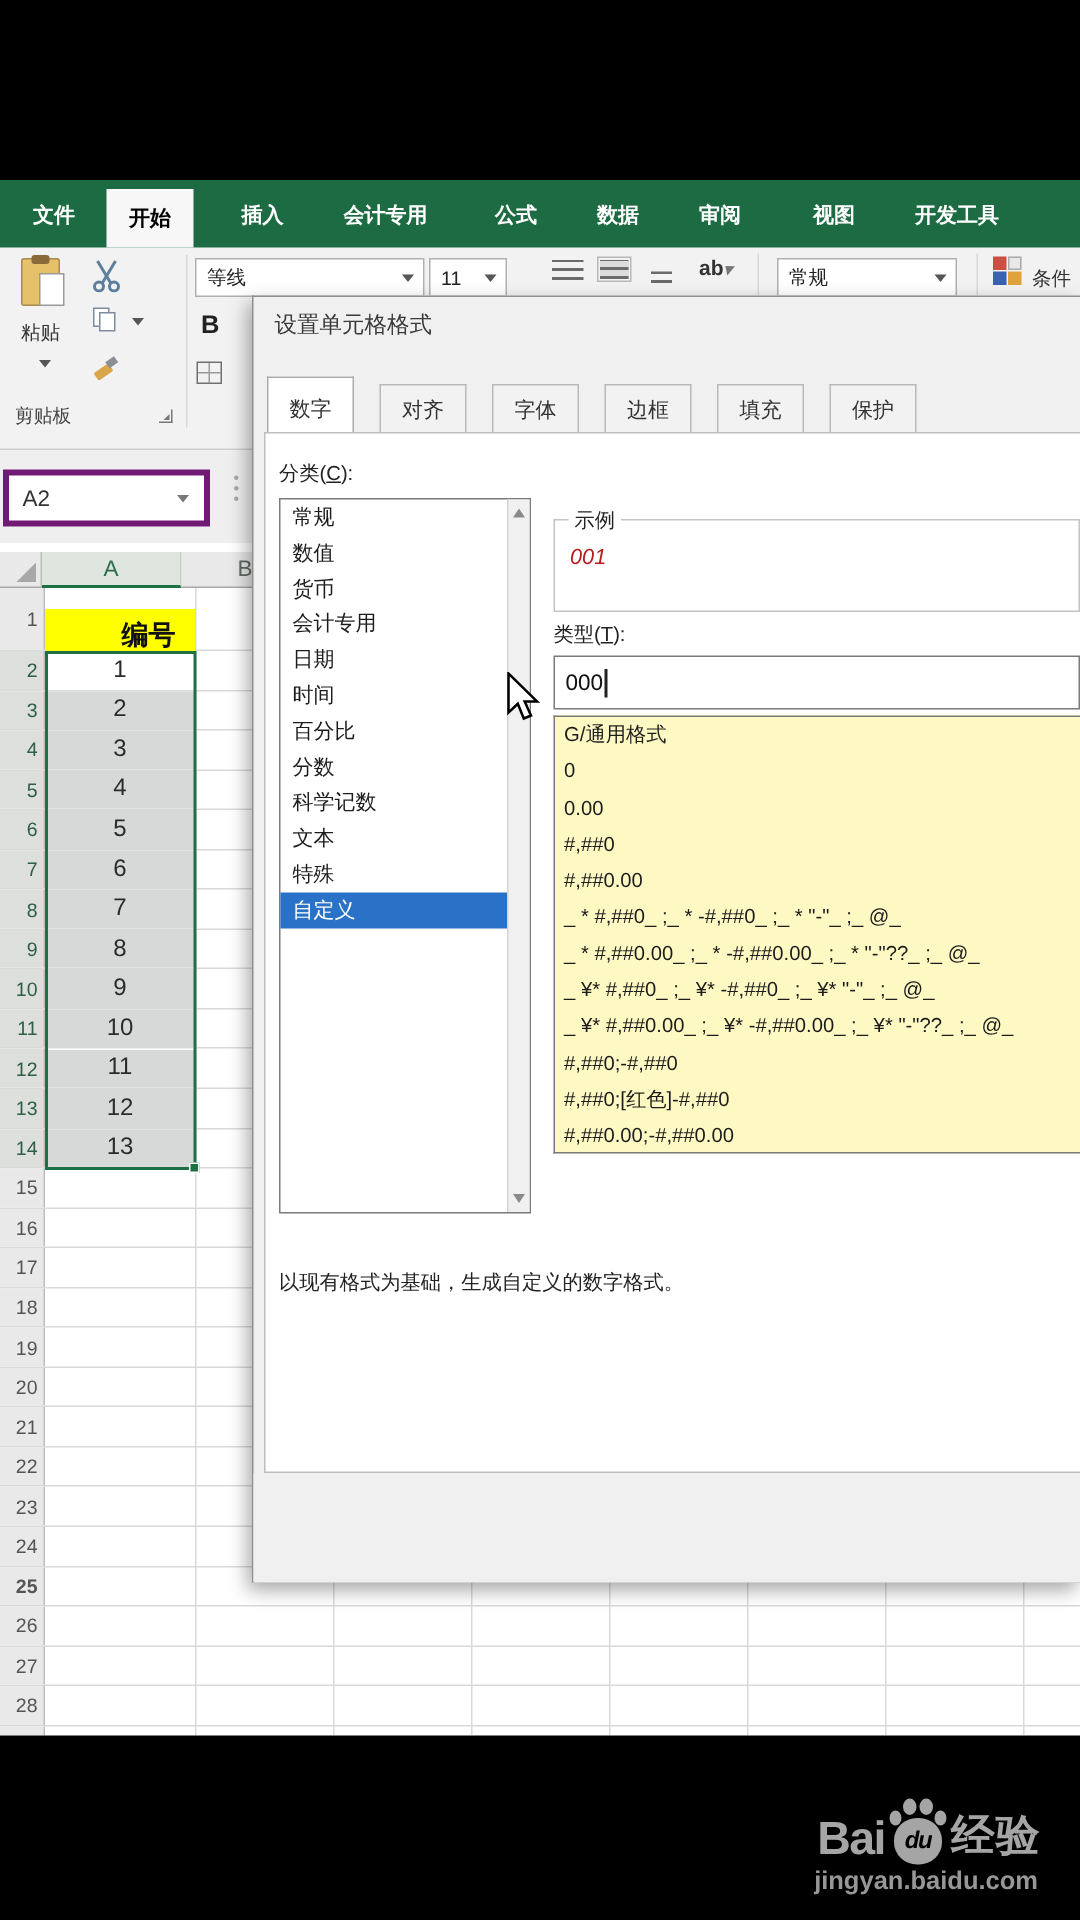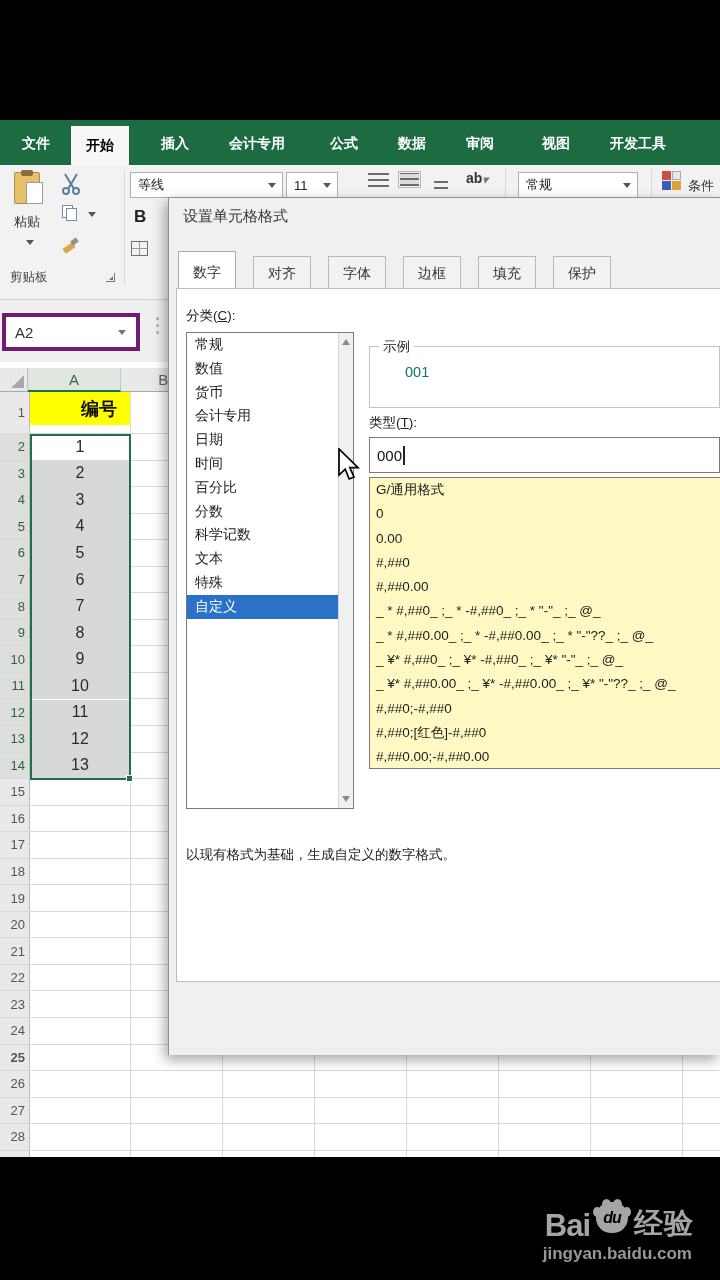--- a/index.html
+++ b/index.html
@@ -102,21 +102,21 @@
   .cat-box { position:absolute; left:17px; top:134px; width:168px; height:477px; background:#fff; border:1px solid #7a7a7a; }
   .cat-item { height:23.8px; line-height:23.8px; padding-left:8px; font-size:14px; color:#1c1c1c; width:151px; white-space:nowrap; }
   .cat-item.sel { background:#2a72c8; color:#fff; }
   .cat-scroll { position:absolute; right:0; top:0; width:15px; height:100%; background:#f0f0f0; border-left:1px solid #d5d5d5; }
   .cat-scroll .up,.cat-scroll .dn { position:absolute; left:3px; width:0; height:0; border-left:4px solid transparent; border-right:4px solid transparent; }
   .cat-scroll .up { top:6px; border-bottom:6px solid #8a8a8a; }
   .cat-scroll .dn { bottom:6px; border-top:6px solid #8a8a8a; }
 
   .sample-box { position:absolute; left:200px; top:148px; width:351px; height:62px; border:1px solid #c3c3c3; }
   .sample-label { position:absolute; left:210px; top:140px; background:#fff; padding:0 4px; font-size:13.5px; color:#222; }
-  .sample-val { position:absolute; left:236px; top:166px; font-size:14.5px; color:#0f766e; }
+  .sample-val { position:absolute; left:211px; top:166px; font-size:14.5px; color:#b91c1c;font-style:italic; }
   .type-label { position:absolute; left:200px; top:216px; font-size:13.5px; color:#222; }
   .type-input { position:absolute; left:200px; top:239px; width:351px; height:36px; background:#fff; border:1px solid #7a7a7a;
     display:flex; align-items:center; font-size:15px; color:#111; padding-left:7px; }
   .caret { display:inline-block; width:2px; height:19px; background:#222; margin-left:1px; }
   .fmt-box { position:absolute; left:200px; top:279px; width:352px; height:292px; background:#fef9c3;
     border:1px solid #7a7a7a; border-right:none; overflow:hidden; }
   .fmt-line { height:24.3px; line-height:24.3px; padding-left:6px; font-size:13.5px; color:#1c1c1c; white-space:nowrap; }
   .dlg-desc { position:absolute; left:17px; top:648px; width:520px; font-size:13.5px; color:#222; }
 
   
@@ -125,21 +125,21 @@
   
   .footer-logo { position:absolute; right:26px; top:1198px; display:flex; align-items:flex-end; z-index:310; color:#a5a5a5; }
   .footer-logo .bai { font-size:31px; font-weight:bold; letter-spacing:-1px; }
   .footer-logo .jy  { font-size:29px; font-weight:bold; margin-left:2px; letter-spacing:1px; }
   .paw { position:relative; width:40px; height:46px; margin-left:2px; }
   .paw i { position:absolute; background:#a5a5a5; border-radius:50%; }
   .paw .t1 { left:1px;  top:9px; width:8px;  height:10px; }
   .paw .t2 { left:10px; top:1px; width:9px;  height:11px; }
   .paw .t3 { left:21px; top:1px; width:9px;  height:11px; }
   .paw .t4 { left:31px; top:9px; width:8px;  height:10px; }
-  .paw .pad { left:4px; top:4px; width:32px; height:31px; border-radius:48%; display:flex; align-items:center; justify-content:center; }
+  .paw .pad { left:4px; top:14px; width:32px; height:31px; border-radius:48%; display:flex; align-items:center; justify-content:center; }
   .paw .du { font-size:16px; font-weight:bold; color:#000; letter-spacing:-1px; }
   .footer-url { position:absolute; right:28px; top:1244px; font-size:17px; font-weight:600; color:#979797; z-index:310; }
 </style>
 </head>
 <body>
 
 <div id="screen">
 
   <div class="ribbon-tabbar" id="ribbon-tabs">
       <div class="rtab" style="margin-left: 22px;">文件</div>
@@ -329,21 +329,21 @@
       </div>
       <div class="grid-row" style="height: 26.55px;">
         <div class="rowhdr">27</div>
       </div>
       <div class="grid-row" style="height: 26.55px;">
         <div class="rowhdr">28</div>
       </div>
       <div class="grid-row" style="height: 26.55px;">
         <div class="rowhdr">29</div>
       </div>
-      <div class="cellA hdr" style="top: 0px; height: 33px; padding-left: 38px;">编号</div>
+      <div class="cellA hdr" style="top: 14px; height: 33px; padding-left: 38px;">编号</div>
       <div class="cellA val active" style="top: 42px; height: 25.55px;">1</div>
       <div class="cellA val" style="top: 68.55px; height: 25.55px;">2</div>
       <div class="cellA val" style="top: 95.1px; height: 25.55px;">3</div>
       <div class="cellA val" style="top: 121.65px; height: 25.55px;">4</div>
       <div class="cellA val" style="top: 148.2px; height: 25.55px;">5</div>
       <div class="cellA val" style="top: 174.75px; height: 25.55px;">6</div>
       <div class="cellA val" style="top: 201.3px; height: 25.55px;">7</div>
       <div class="cellA val" style="top: 227.85px; height: 25.55px;">8</div>
       <div class="cellA val" style="top: 254.4px; height: 25.55px;">9</div>
       <div class="cellA val" style="top: 280.95px; height: 25.55px;">10</div>

